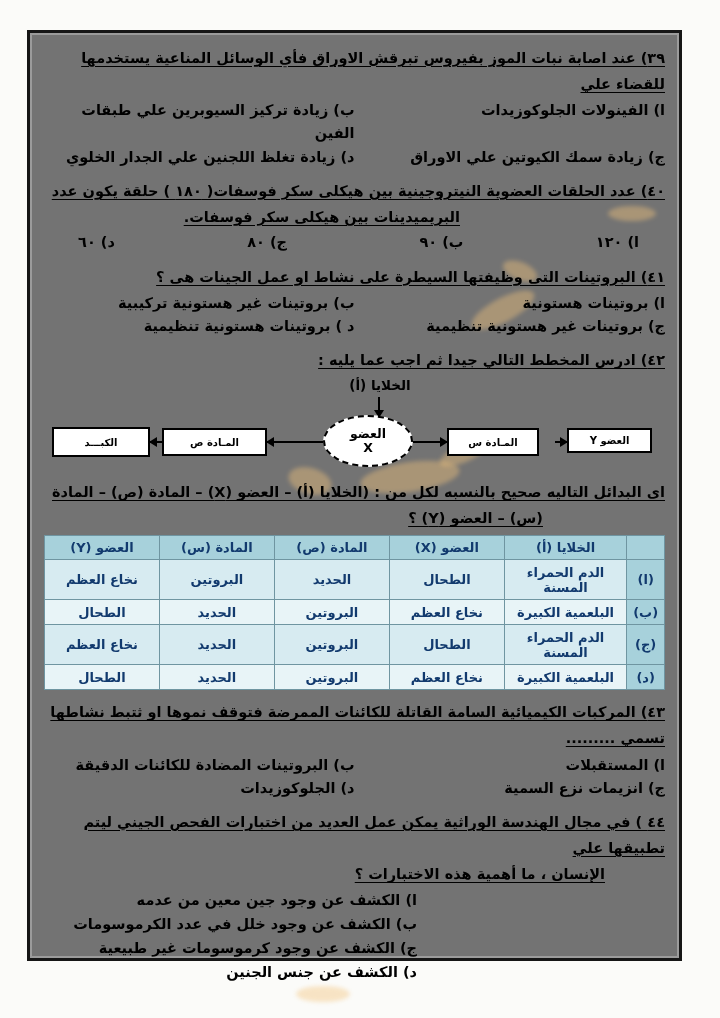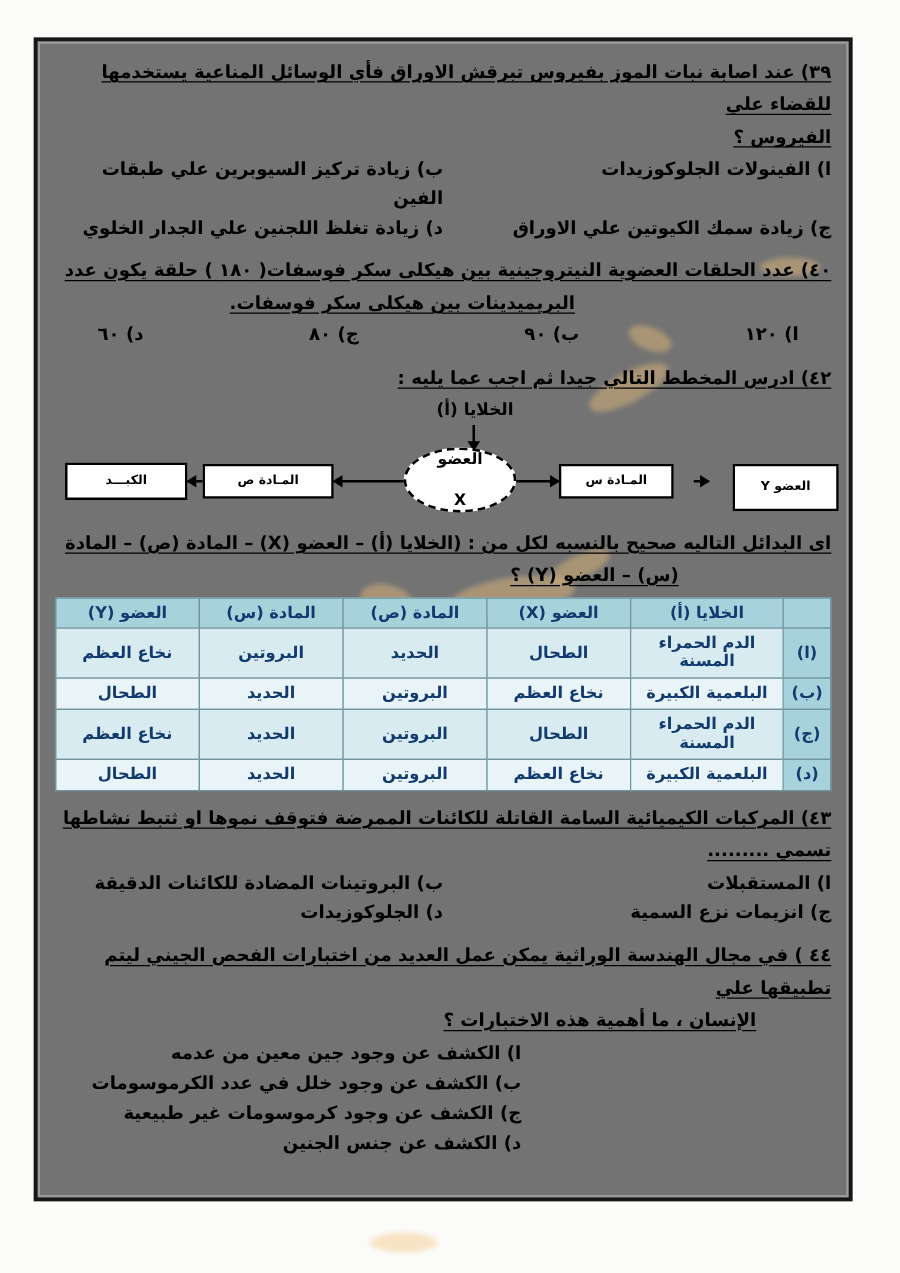--- a/index.html
+++ b/index.html
@@ -44,21 +44,21 @@
 
   
   .diagram { position:relative; height:100px; margin:4px 0 2px 0; direction:ltr; }
   .dg-box {
     position:absolute; border:2px solid #000; background:#fff;
     display:flex; align-items:center; justify-content:center;
     font-size:10px; font-weight:bold; direction:rtl;
   }
   .dg-ellipse {
     position:absolute; border:2px dashed #000; border-radius:50%;
-    display:flex; flex-direction:column; align-items:center; justify-content:space-between;
+    display:flex; flex-direction:column; align-items:center; justify-content:center;
     font-size:12.5px; font-weight:bold; line-height:1.15; background:#fff; direction:rtl;
   }
   .dg-toplabel { position:absolute; font-size:13.5px; font-weight:bold; text-align:center; direction:rtl; }
   .ar { position:absolute; height:2px; background:#000; }
   .ar-right::after { content:""; position:absolute; right:-1px; top:-4px;
     border-left:8px solid #000; border-top:5px solid transparent; border-bottom:5px solid transparent; }
   .ar-left::before { content:""; position:absolute; left:-1px; top:-4px;
     border-right:8px solid #000; border-top:5px solid transparent; border-bottom:5px solid transparent; }
   .var { position:absolute; width:2px; background:#000; }
   .var::after { content:""; position:absolute; bottom:-7px; left:-4px;
@@ -87,54 +87,62 @@
 <div class="wm" style="left:360px; top:462px; width:100px; height:30px; transform:rotate(-8deg);"></div>
 <div class="wm" style="left:288px; top:468px; width:44px; height:26px; transform:rotate(16deg);"></div>
 <div class="wm" style="left:438px; top:444px; width:52px; height:18px; transform:rotate(-24deg);"></div>
 <div class="wm" style="left:296px; top:986px; width:54px; height:16px;"></div>
 
 <div class="page-frame">
   <div class="content">
 
     <div class="qblock">
       <div class="qtitle">٣٩) عند اصابة نبات الموز بفيروس تبرقش الاوراق فأي الوسائل المناعية يستخدمها للقضاء علي</div>
-      <div class="qtitle">الفيروس ؟</div>
       <div class="opts-grid">
         <div class="opt">ا)  الفينولات الجلوكوزيدات</div>
         <div class="opt">ب) زيادة تركيز السيوبرين علي طبقات الفين</div>
         <div class="opt">ج)  زيادة سمك الكيوتين علي الاوراق</div>
         <div class="opt">د)  زيادة تغلظ اللجنين علي الجدار الخلوي</div>
       </div>
     </div>
 
     <div class="qblock">
       <div class="qtitle">٤٠) عدد الحلقات العضوية النيتروجينية بين هيكلى سكر فوسفات( ١٨٠ ) حلقة يكون عدد</div>
       <div class="qtitle indent-200">البريميدينات بين هيكلى سكر فوسفات.</div>
       <div class="opts-row">
         <span>ا)  ١٢٠</span>
         <span>ب)  ٩٠</span>
         <span>ج)  ٨٠</span>
         <span>د)  ٦٠</span>
       </div>
     </div>
 
+    <div class="qblock">
+      <div class="qtitle">٤١) البروتينات التى وظيفتها السيطرة على نشاط او عمل الجينات هى ؟</div>
+      <div class="opts-grid">
+        <div class="opt">ا) بروتينات هستونية</div>
+        <div class="opt">ب) بروتينات غير هستونية تركيبية</div>
+        <div class="opt">ج) بروتينات غير هستونية تنظيمية</div>
+        <div class="opt">د ) بروتينات هستونية تنظيمية</div>
+      </div>
+    </div>
 
     <div class="qblock">
       <div class="qtitle">٤٢) ادرس المخطط التالي جيدا ثم اجب عما يليه :</div>
 
       <div class="diagram">
         <div class="dg-toplabel" style="left:292px; top:0; width:88px;">الخلايا (أ)</div>
         <div class="var" style="left:334px; top:20px; height:14px;"></div>
 
         <div class="dg-ellipse" style="left:279px; top:38px; width:90px; height:52px;">
           <span>العضو</span>
           <span>X</span>
         </div>
 
-        <div class="dg-box" style="left:542px; top:51px; width:85px; height:38px;text-align:center;">العضو Y</div>
+        <div class="dg-box" style="left:523px; top:51px; width:85px; height:25px;text-align:center;">العضو Y</div>
         <div class="dg-box" style="left:403px; top:51px; width:92px; height:28px;">المـادة س</div>
         <div class="dg-box" style="left:118px; top:51px; width:105px; height:28px;">المـادة ص</div>
         <div class="dg-box" style="left:8px; top:50px; width:98px; height:30px;">الكبـــد</div>
 
         <div class="ar ar-right" style="left:369px; top:64px; width:34px;"></div>
         <div class="ar ar-right" style="left:511px; top:64px; width:12px;"></div>
         <div class="ar ar-left" style="left:223px; top:64px; width:56px;"></div>
         <div class="ar ar-left" style="left:106px; top:64px; width:12px;"></div>
       </div>
 

